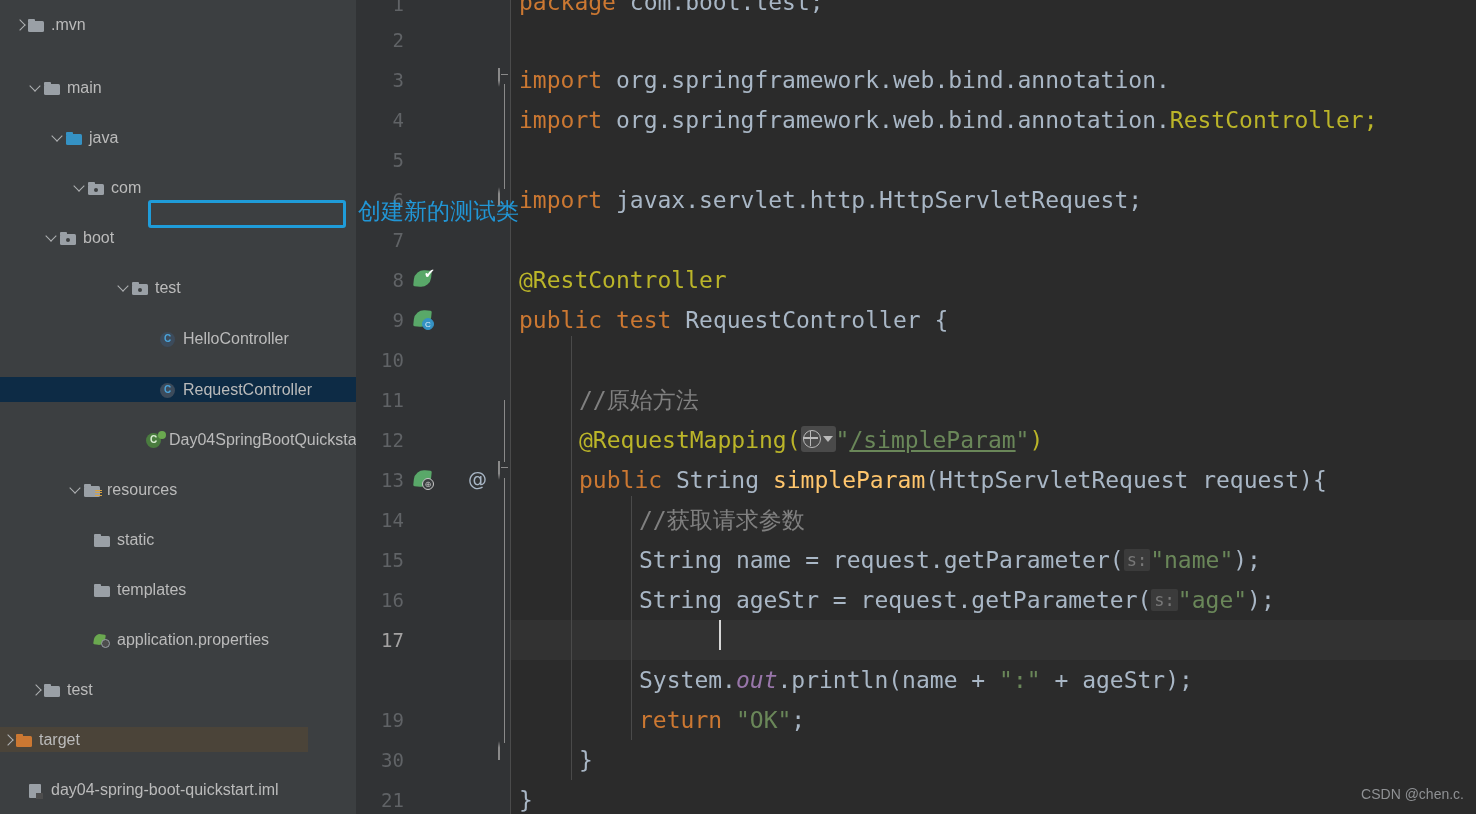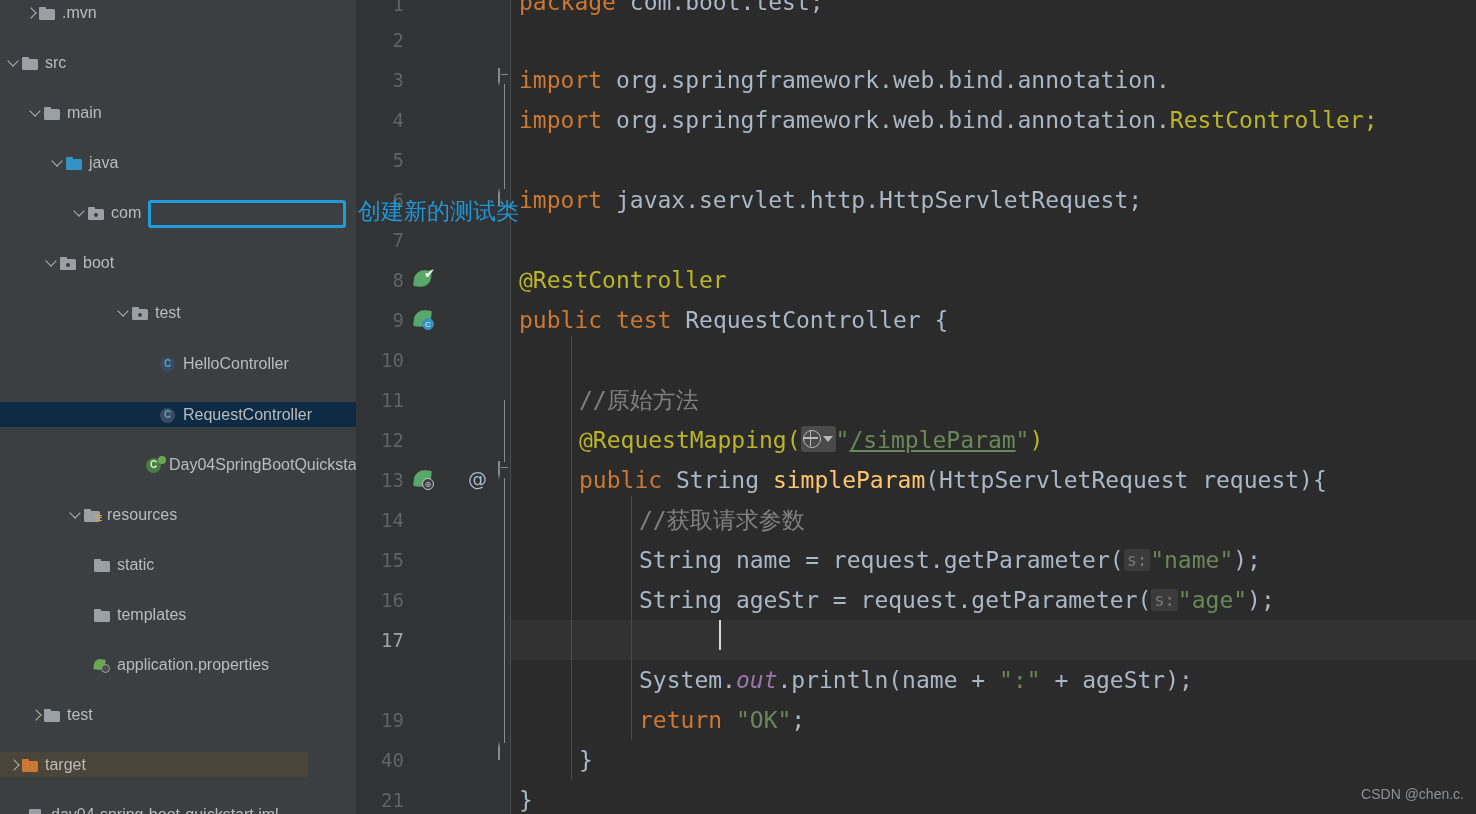--- a/index.html
+++ b/index.html
@@ -204,41 +204,31 @@
     font-family: "Liberation Sans", sans-serif;
   }
 </style>
 </head>
 <body>
 
 <div id="app">
 
   <div id="sidebar">
 
-    <div class="tree-row" style="top:0;padding-left:23px">
+    <div class="tree-row" style="top:12px;padding-left:12px">
       <span class="arrow right"></span>
       <span class="ico">
           <span class="folder">
             <span class="tab"></span>
             <span class="body"></span>
           </span>
         </span>
       <span class="label">.mvn</span>
     </div>
 
-    <div class="tree-row" style="top:25px;padding-left:6px">
-      <span class="arrow down"></span>
-      <span class="ico">
-          <span class="folder">
-            <span class="tab"></span>
-            <span class="body"></span>
-          </span>
-        </span>
-      <span class="label">src</span>
-    </div>
 
     <div class="tree-row" style="top:50px;padding-left:28px">
       <span class="arrow down"></span>
       <span class="ico">
           <span class="folder">
             <span class="tab"></span>
             <span class="body"></span>
           </span>
         </span>
       <span class="label">main</span>
@@ -369,21 +359,21 @@
       <span class="arrow right"></span>
       <span class="ico">
           <span class="folder">
             <span class="tab"></span>
             <span class="body"></span>
           </span>
         </span>
       <span class="label">test</span>
     </div>
 
-    <div class="tree-row target" style="top:377px;padding-left:6px;width:308px">
+    <div class="tree-row target" style="top:377px;width:308px">
       <span class="arrow right"></span>
       <span class="ico">
           <span class="folder orange">
             <span class="tab"></span>
             <span class="body"></span>
           </span>
         </span>
       <span class="label">target</span>
     </div>
 
@@ -470,21 +460,21 @@
     <div class="gline" style="top:580px">
         <span class="gnum">16</span>
       </div>
     <div class="gline" style="top:620px">
         <span class="gnum cur">17</span>
       </div>
     <div class="gline" style="top:700px">
         <span class="gnum">19</span>
       </div>
     <div class="gline" style="top:740px">
-        <span class="gnum">40</span>
+        <span class="gnum">30</span>
       </div>
     <div class="gline" style="top:780px">
         <span class="gnum">21</span>
       </div>
 
     <div class="fold" style="left:142px;top:69px">
       <span class="pent"></span><span class="minus"></span>
     </div>
     <div class="foldline" style="left:148px;top:84px;height:105px"></div>
     <div class="fold" style="left:142px;top:188px">

